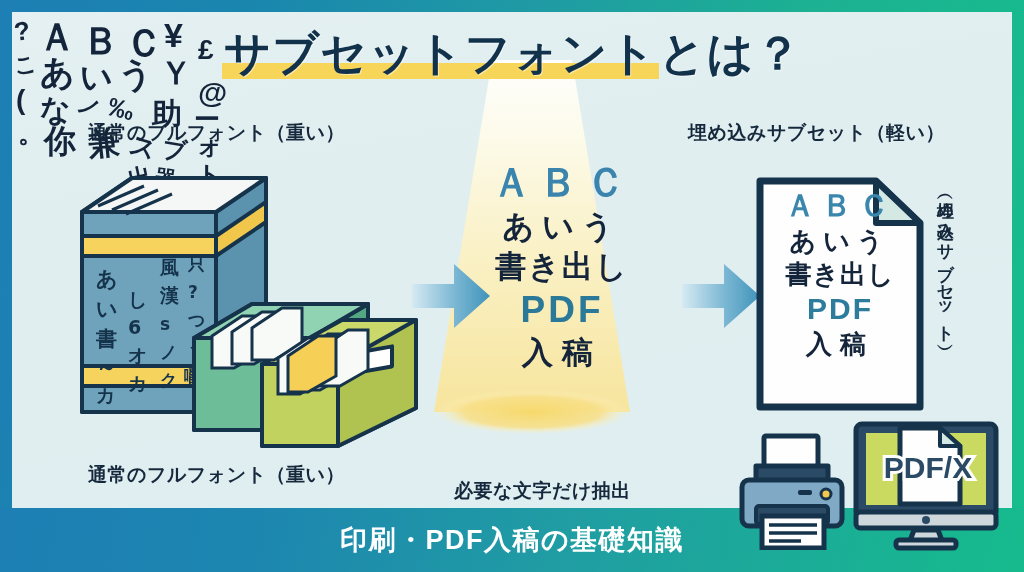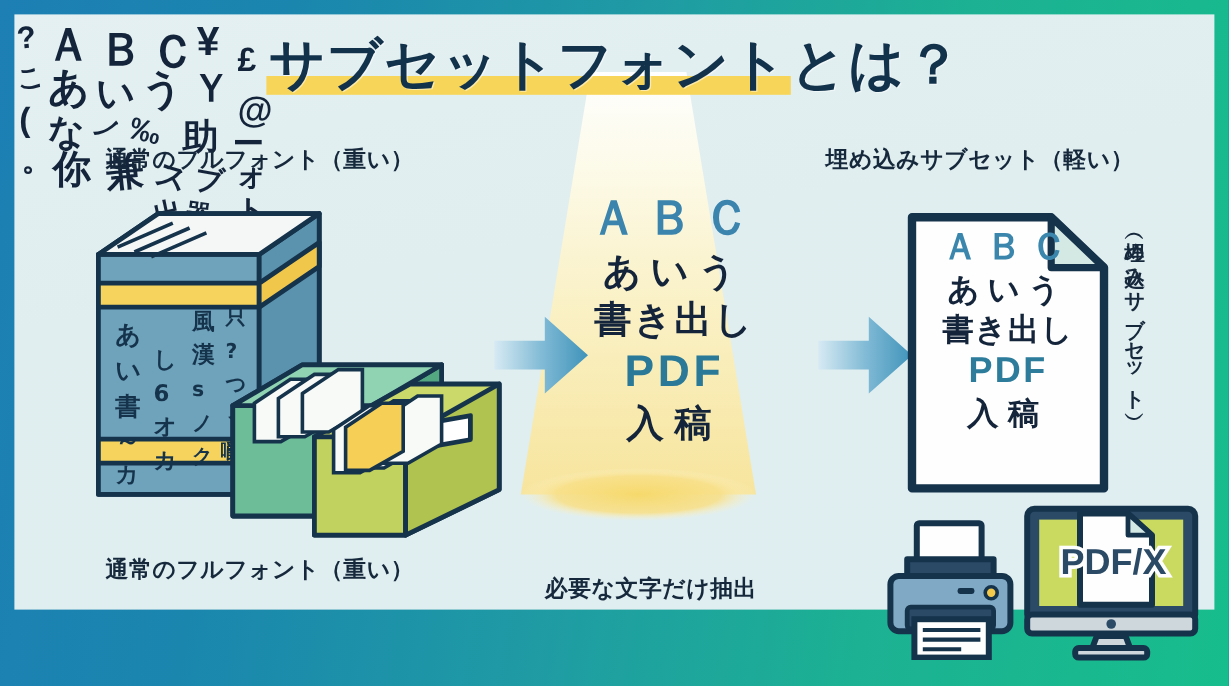--- a/index.html
+++ b/index.html
@@ -290,14 +290,17 @@
     <rect x="14" y="13" width="120" height="72" fill="#cad95f"></rect>
     <rect x="4" y="92" width="140" height="16" rx="4" fill="#cdd7dc" stroke="#16334c" stroke-width="5"></rect>
     <circle cx="74" cy="100" r="4" fill="#2b4a66"></circle>
     <path d="M62 110 L86 110 L92 126 L56 126 Z" fill="#cdd7dc" stroke="#16334c" stroke-width="5" stroke-linejoin="round"></path>
     <rect x="44" y="120" width="60" height="8" rx="3" fill="#cdd7dc" stroke="#16334c" stroke-width="5"></rect>
     <path d="M48 8 L88 8 L108 26 L108 84 L48 84 Z" fill="#fdfefd" stroke="#16334c" stroke-width="5" stroke-linejoin="round"></path>
     <path d="M88 8 L108 26 L88 26 Z" fill="#d4e8e4" stroke="#16334c" stroke-width="4" stroke-linejoin="round"></path>
     <text x="76" y="58" text-anchor="middle" font-family="'Liberation Sans',sans-serif" font-size="30" font-weight="bold" fill="#2b4a66" stroke="#fdfefd" stroke-width="6" paint-order="stroke">PDF/X</text>
   </svg>
 
+  <div id="footer">
+    <div id="footer-text">印刷・PDF入稿の基礎知識</div>
+  </div>
 
 </div>
 
 </body></html>

